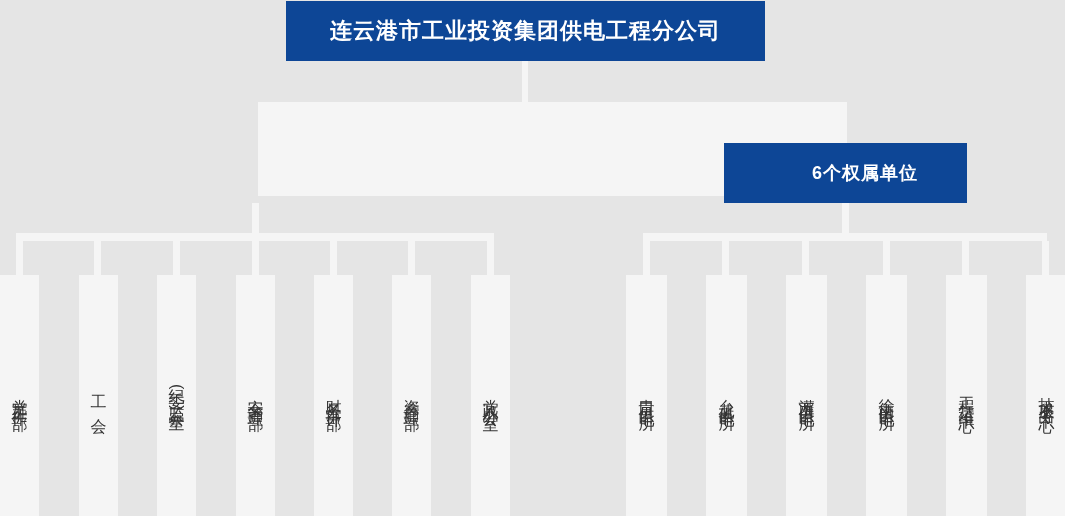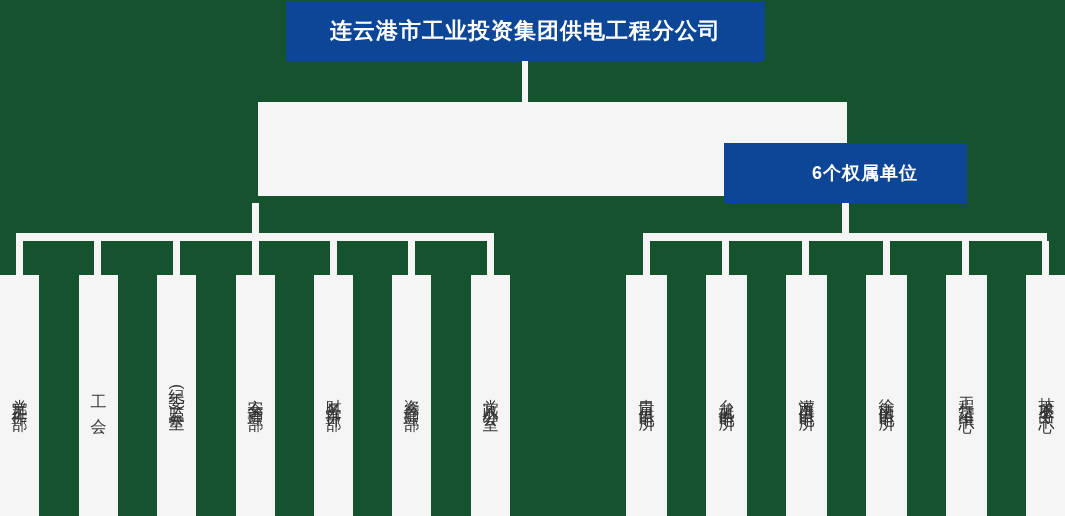--- a/index.html
+++ b/index.html
@@ -5,21 +5,21 @@
   html, body {
     margin: 0;
     padding: 0;
     background: #ffffff;
     font-family: "Liberation Sans", "DejaVu Sans", sans-serif;
   }
   .stage {
     position: relative;
     width: 1065px;
     height: 516px;
-    background: #14532d;
+    background: #e5e5e5;
     overflow: hidden;
   }
   .node {
     position: absolute;
     background: #0d4696;
     color: #ffffff;
     display: flex;
     align-items: center;
     justify-content: center;
     text-align: center;

